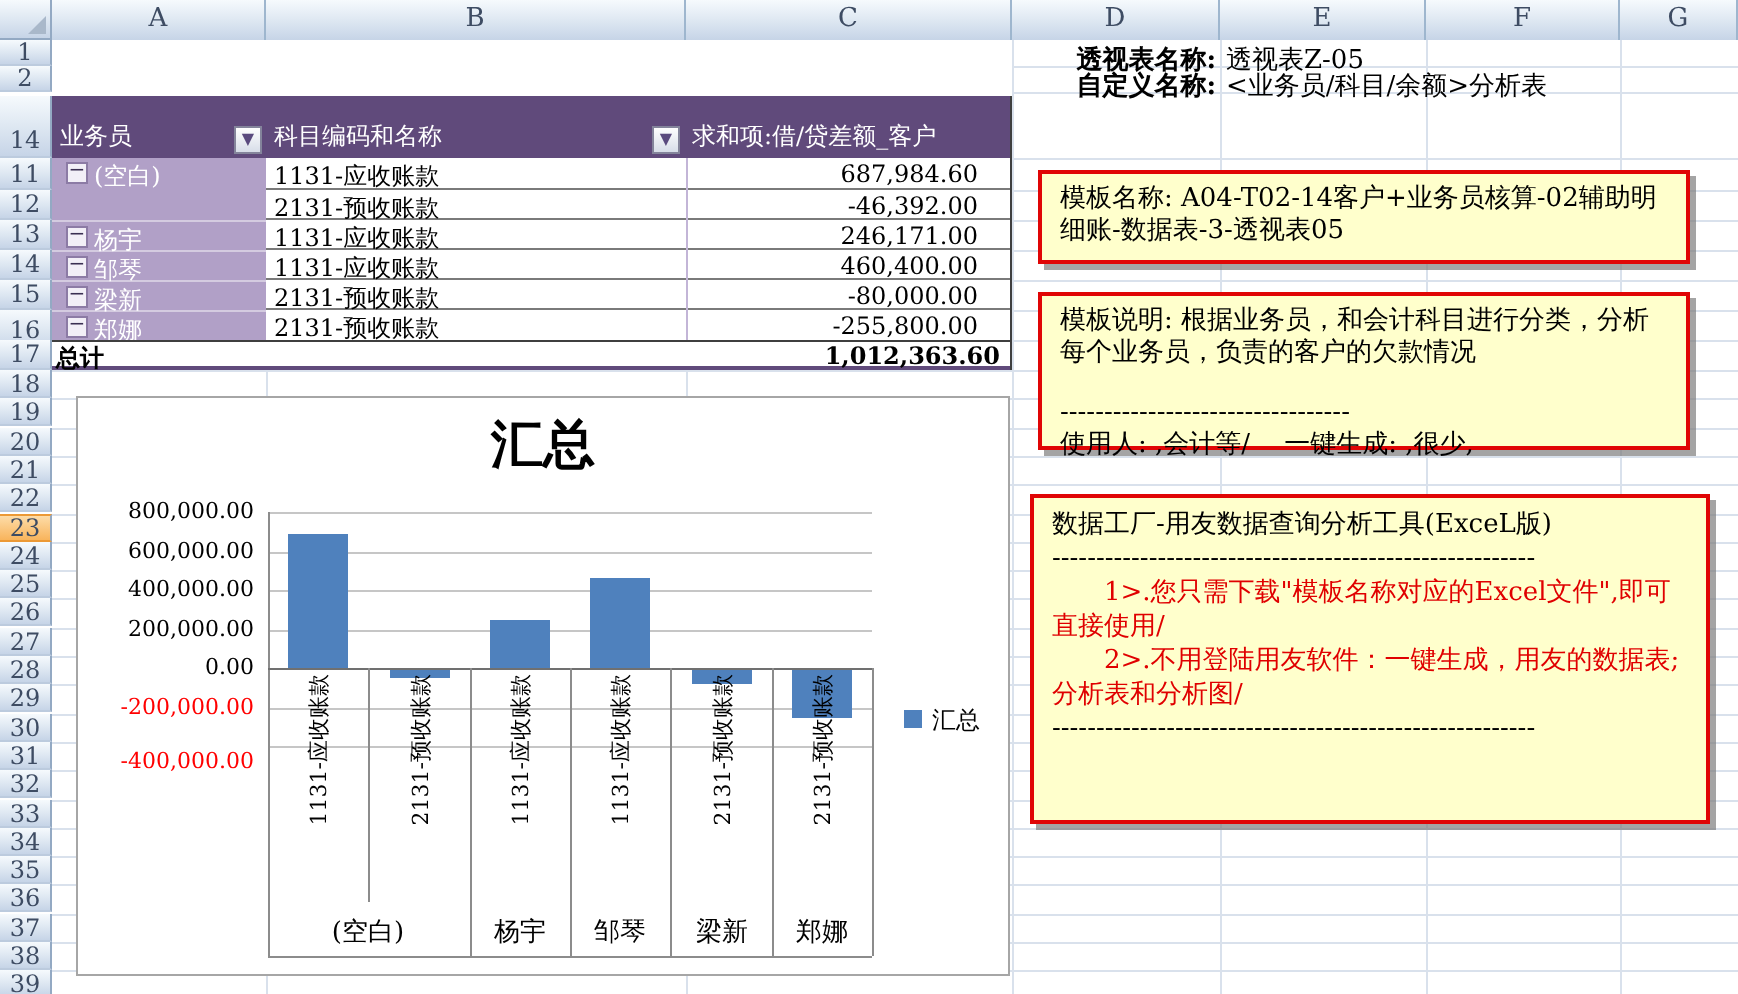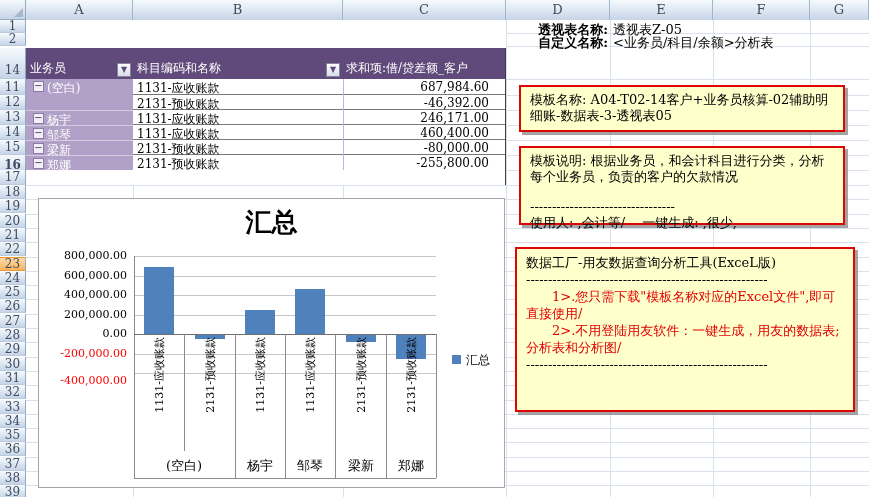--- a/index.html
+++ b/index.html
@@ -147,20 +147,24 @@
       <div class="abs" style="left: 0px; top: 61px; width: 373px; height: 15px; border-bottom: 1px solid rgb(122, 122, 122);">
         <div class="abs" style="left: 4px; top: 1px;">2131-预收账款</div>
         <div class="cellnum abs" style="left: 210px; top: 1px; width: 163px;">-80,000.00</div>
       </div>
       <div class="abs" style="left: 0px; top: 76px; width: 373px; height: 15px; border-bottom: none;">
         <div class="abs" style="left: 4px; top: 1px;">2131-预收账款</div>
         <div class="cellnum abs" style="left: 210px; top: 1px; width: 163px;">-255,800.00</div>
       </div>
       <div class="vl abs" style="left: 210px; top: 0px; height: 91px; background: rgb(195, 181, 215);"></div>
     </div>
+  <div class="abs" style="left:26px;top:170px;width:480px;height:15px;background:#fff;border-top:1px solid #3F3F3F;border-bottom:2px solid #604A7B;">
+    <div class="abs bold" style="left:2px;top:0;">总计</div>
+    <div class="abs bold" style="right:6px;top:0;">1,012,363.60</div>
+  </div>
   <div class="abs" style="left:505px;top:48px;width:1px;height:137px;background:#3F3F3F;"></div>
 
   <div id="chart" class="abs chart" style="left:38px;top:198px;width:467px;height:290px;">
     <div class="abs ctitle" style="left:0;top:6px;">汇总</div>
     <div id="chartInner" class="abs" style="left:0;top:0;width:467px;height:290px;">
         <div class="cgrid abs" style="left: 95px; top: 57px; width: 302px; height: 1px;"></div>
         <div class="ctick abs" style="left: 0px; top: 50px; width: 88px;">800,000.00</div>
         <div class="cgrid abs" style="left: 95px; top: 77px; width: 302px; height: 1px;"></div>
         <div class="ctick abs" style="left: 0px; top: 70px; width: 88px;">600,000.00</div>
         <div class="cgrid abs" style="left: 95px; top: 96px; width: 302px; height: 1px;"></div>
@@ -237,21 +241,21 @@
     </div>
   <div id="rowHeaders" class="abs" style="left:0;top:20px;width:26px;height:477px;">
       <div class="rowcell hdrbg abs" style="top: 0px; height: 13px;">1</div>
       <div class="rowcell hdrbg abs" style="top: 13px; height: 13px;">2</div>
       <div class="rowcell hdrbg abs" style="top: 28px; height: 31px; align-items: flex-end; padding-bottom: 1px;">14</div>
       <div class="rowcell hdrbg abs" style="top: 59px; height: 16px;">11</div>
       <div class="rowcell hdrbg abs" style="top: 75px; height: 15px;">12</div>
       <div class="rowcell hdrbg abs" style="top: 90px; height: 15px;">13</div>
       <div class="rowcell hdrbg abs" style="top: 105px; height: 15px;">14</div>
       <div class="rowcell hdrbg abs" style="top: 120px; height: 15px;">15</div>
-      <div class="rowcell hdrbg abs" style="top: 135px; height: 21px; font-weight: bold;">16</div>
+      <div class="rowcell hdrbg abs" style="top: 135px; height: 21px;">16</div>
       <div class="rowcell hdrbg abs" style="top: 150px; height: 15px;">17</div>
       <div class="rowcell hdrbg abs" style="top: 165px; height: 14px;">18</div>
       <div class="rowcell hdrbg abs" style="top: 179px; height: 14px;">19</div>
       <div class="rowcell hdrbg abs" style="top: 194px; height: 14px;">20</div>
       <div class="rowcell hdrbg abs" style="top: 208px; height: 14px;">21</div>
       <div class="rowcell hdrbg abs" style="top: 222px; height: 14px;">22</div>
       <div class="rowcell hdrbg abs sel" style="top: 237px; height: 14px;">23</div>
       <div class="rowcell hdrbg abs" style="top: 251px; height: 14px;">24</div>
       <div class="rowcell hdrbg abs" style="top: 265px; height: 14px;">25</div>
       <div class="rowcell hdrbg abs" style="top: 279px; height: 14px;">26</div>

